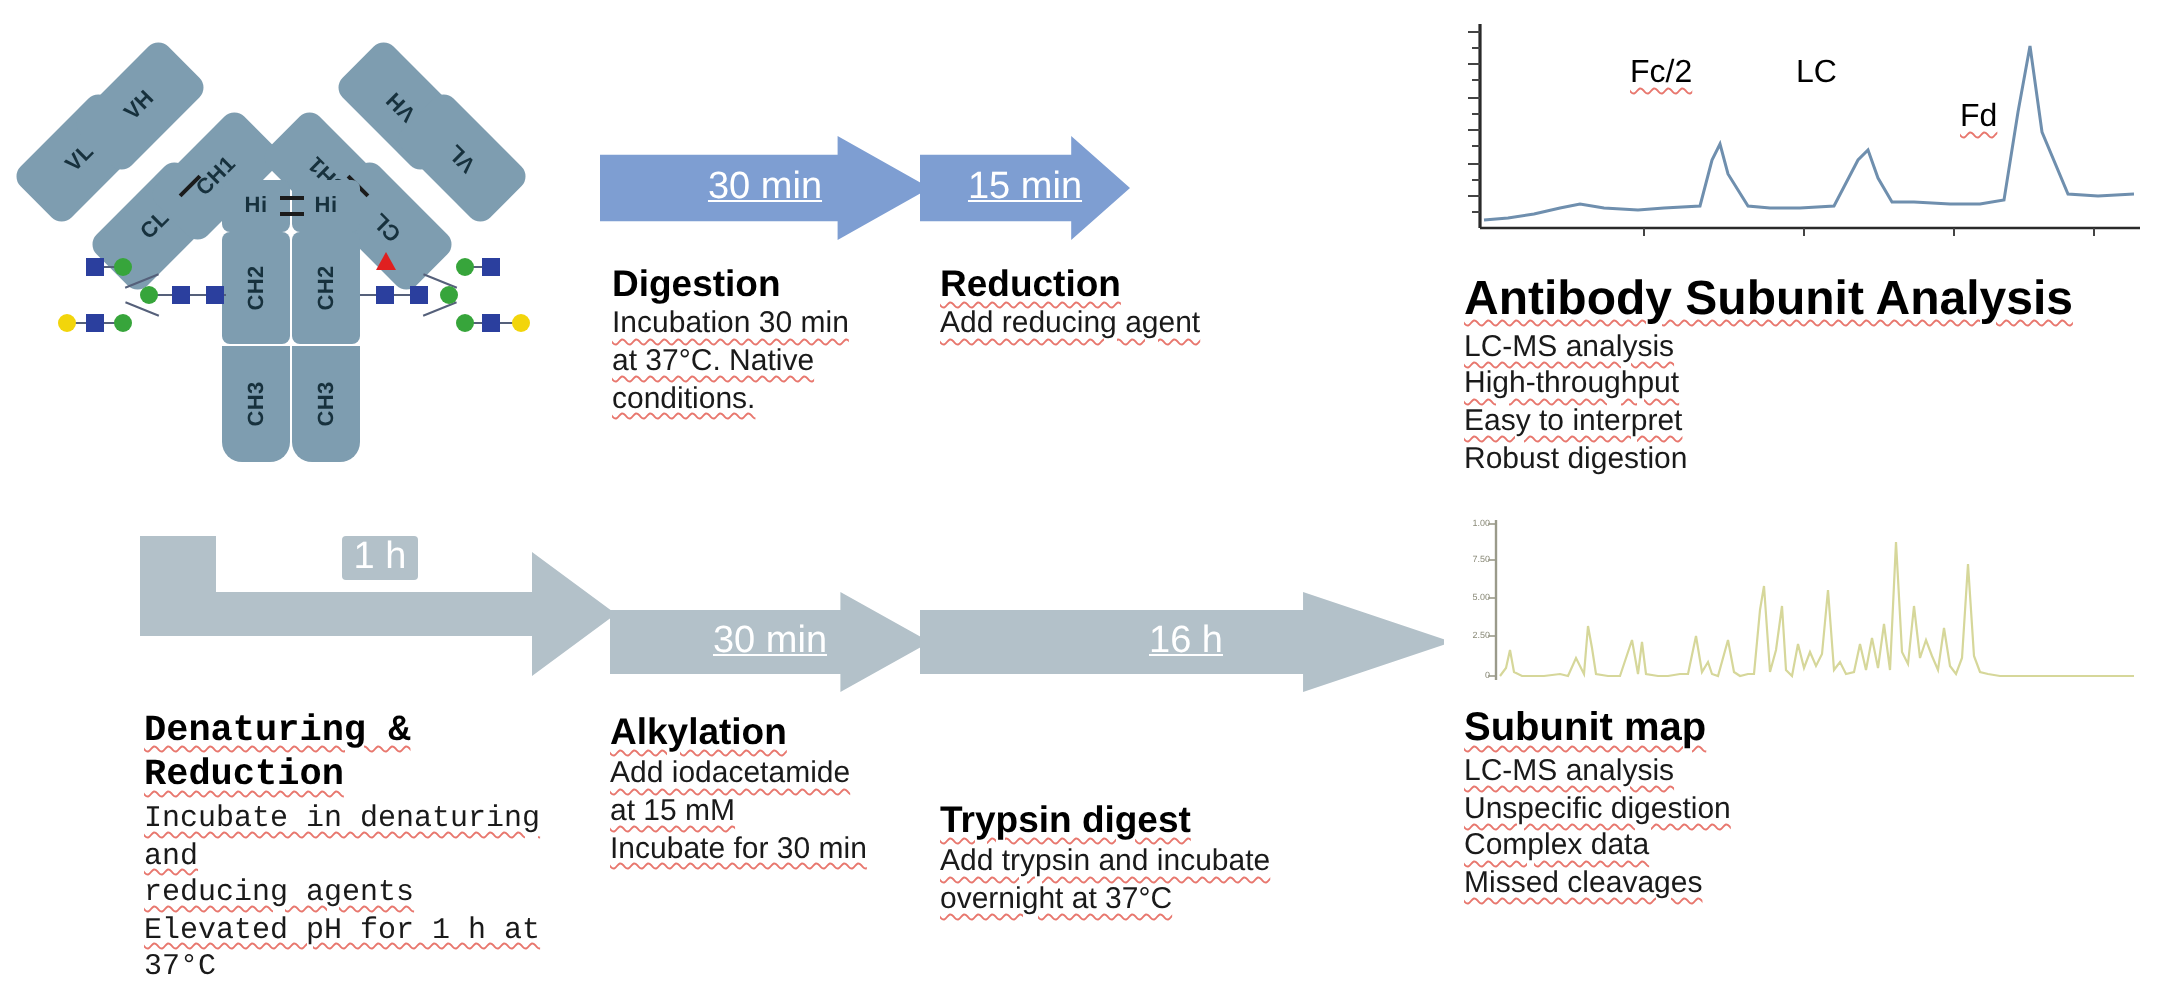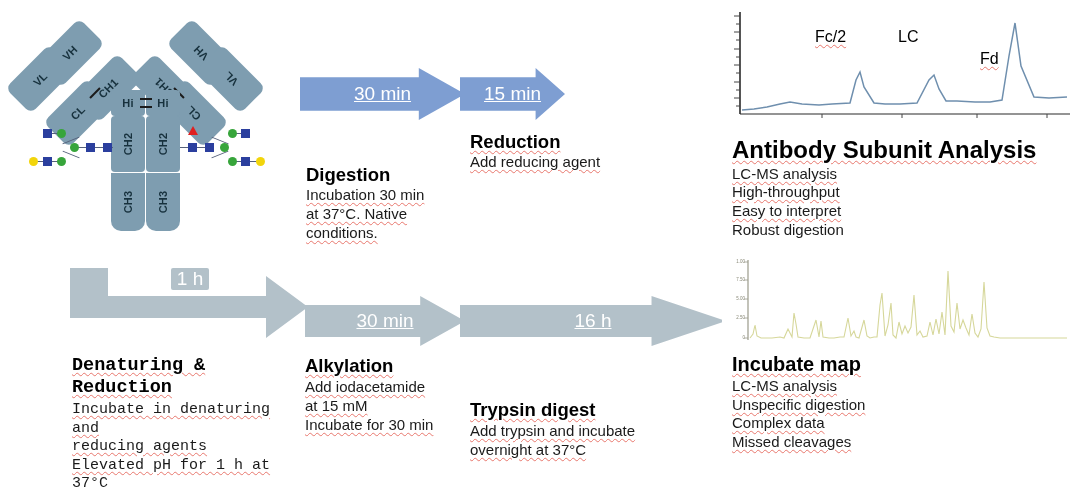--- a/index.html
+++ b/index.html
@@ -142,21 +142,21 @@
   <div class="gl gyl" style="left:256px;top:157px;"></div>
 </div>
 
 <div class="arrowBlue arrowShape" style="left:300px;top:68px;width:165px;height:52px;">
   <span>30 min</span>
 </div>
 <div class="arrowBlue arrowShape" style="left:460px;top:68px;width:105px;height:52px;">
   <span>15 min</span>
 </div>
 
-<div class="blk" style="left:306px;top:131px;width:150px;margin-top:33px;">
+<div class="blk" style="left:306px;top:131px;width:150px;">
   <h3>Digestion</h3>
   <p><span class="sp">Incubation 30 min</span></p>
   <p><span class="sp">at 37°C. Native</span></p>
   <p><span class="sp">conditions.</span></p>
 </div>
 
 <div class="blk" style="left:470px;top:131px;width:200px;">
   <h3><span class="sp">Reduction</span></h3>
   <p><span class="sp">Add reducing agent</span></p>
 </div>
@@ -262,18 +262,18 @@
         <line x1="22" y1="24" x2="26" y2="24"></line>
       <line x1="22" y1="43" x2="26" y2="43"></line>
         <line x1="22" y1="62" x2="26" y2="62"></line>
       <line x1="22" y1="82" x2="26" y2="82"></line>
     </g>
     <polyline fill="none" stroke="#d6d79a" stroke-width="1.1" points="28,82 31,78 33,69 35,80 39,82 44,82 50,82 58,81 62,82 66,73 70,81 72,57 74,68 76,81 82,82 88,82 94,64 97,81 99,65 101,81 107,82 112,82 118,81 122,81 126,62 129,80 132,75 134,81 137,82 142,64 145,80 148,82 152,81 155,81 158,49 160,37 163,80 166,69 169,47 171,79 174,82 177,66 180,78 183,70 186,77 189,71 192,39 195,79 198,75 201,81 205,80 208,66 211,79 214,63 217,78 220,56 223,79 226,15 229,70 232,76 235,47 238,73 241,64 244,72 247,79 250,58 253,77 256,81 259,73 262,26 265,72 268,80 272,81 278,82 286,82 300,82 320,82 345,82"></polyline>
   </svg>
 </div>
 
 <div class="blk" style="left:732px;top:353px;width:320px;">
-  <h3 style="font-size:20px;"><span class="sp">Incubate map</span></h3>
+  <h3 style="font-size:20px;"><span class="sp">Subunit map</span></h3>
   <p><span class="sp">LC-MS analysis</span></p>
   <p><span class="sp">Unspecific digestion</span></p>
   <p><span class="sp">Complex data</span></p>
   <p><span class="sp">Missed cleavages</span></p>
 </div>
 
 </body></html>

